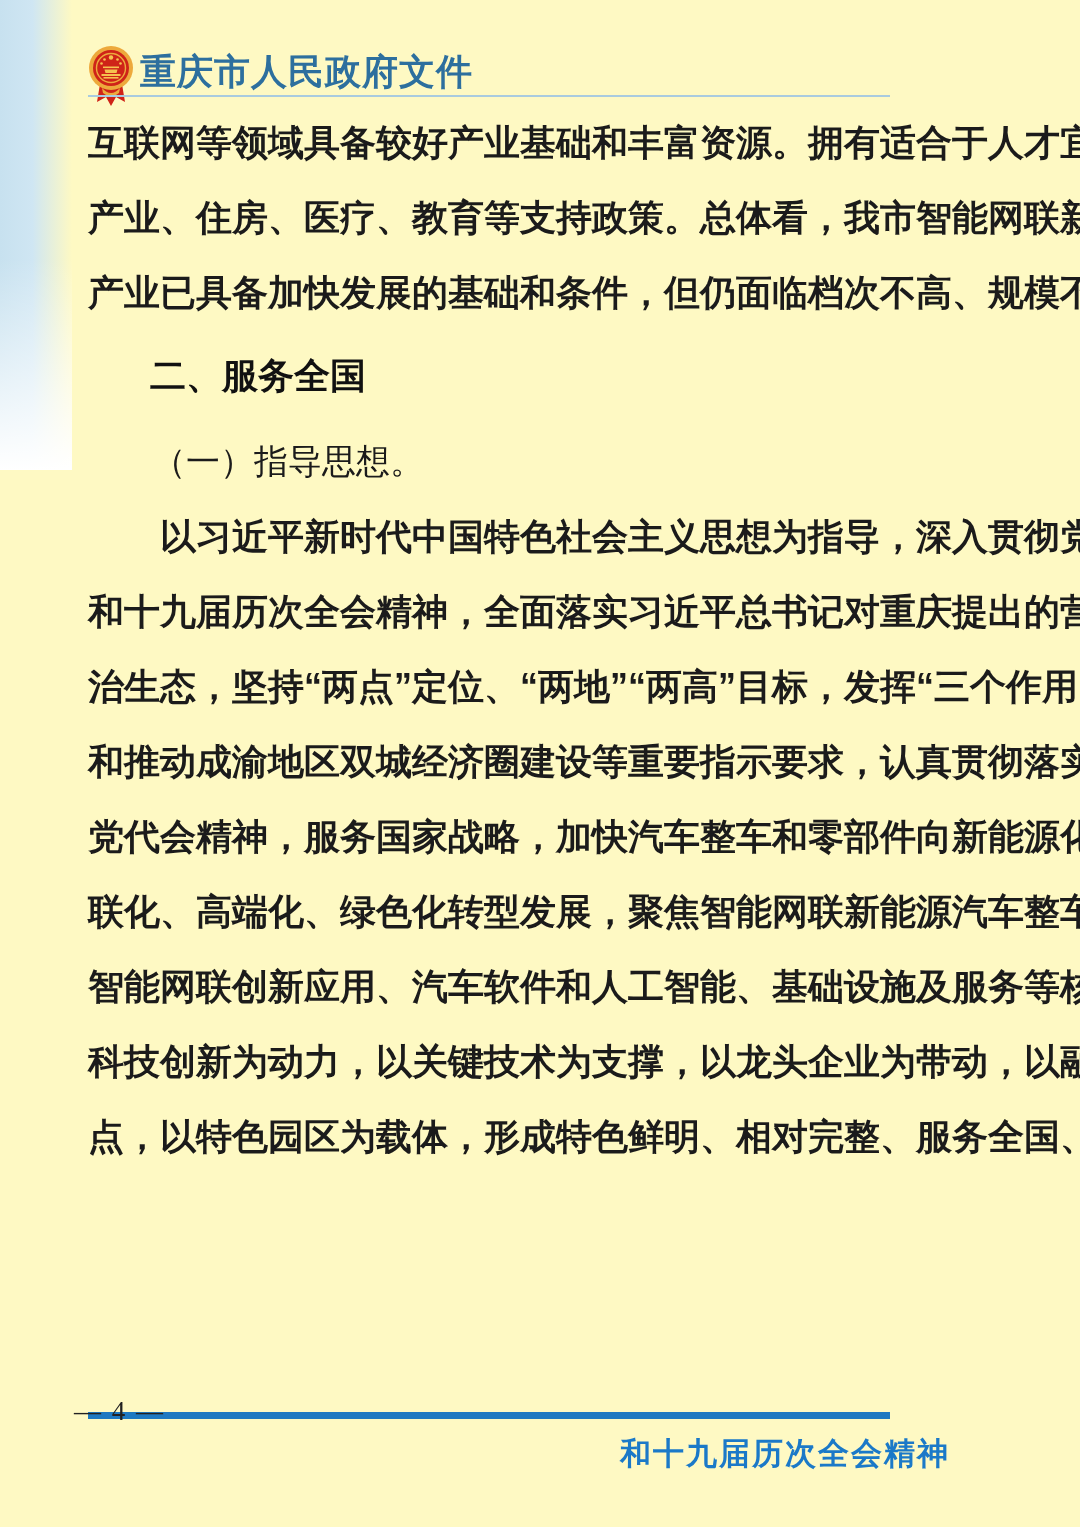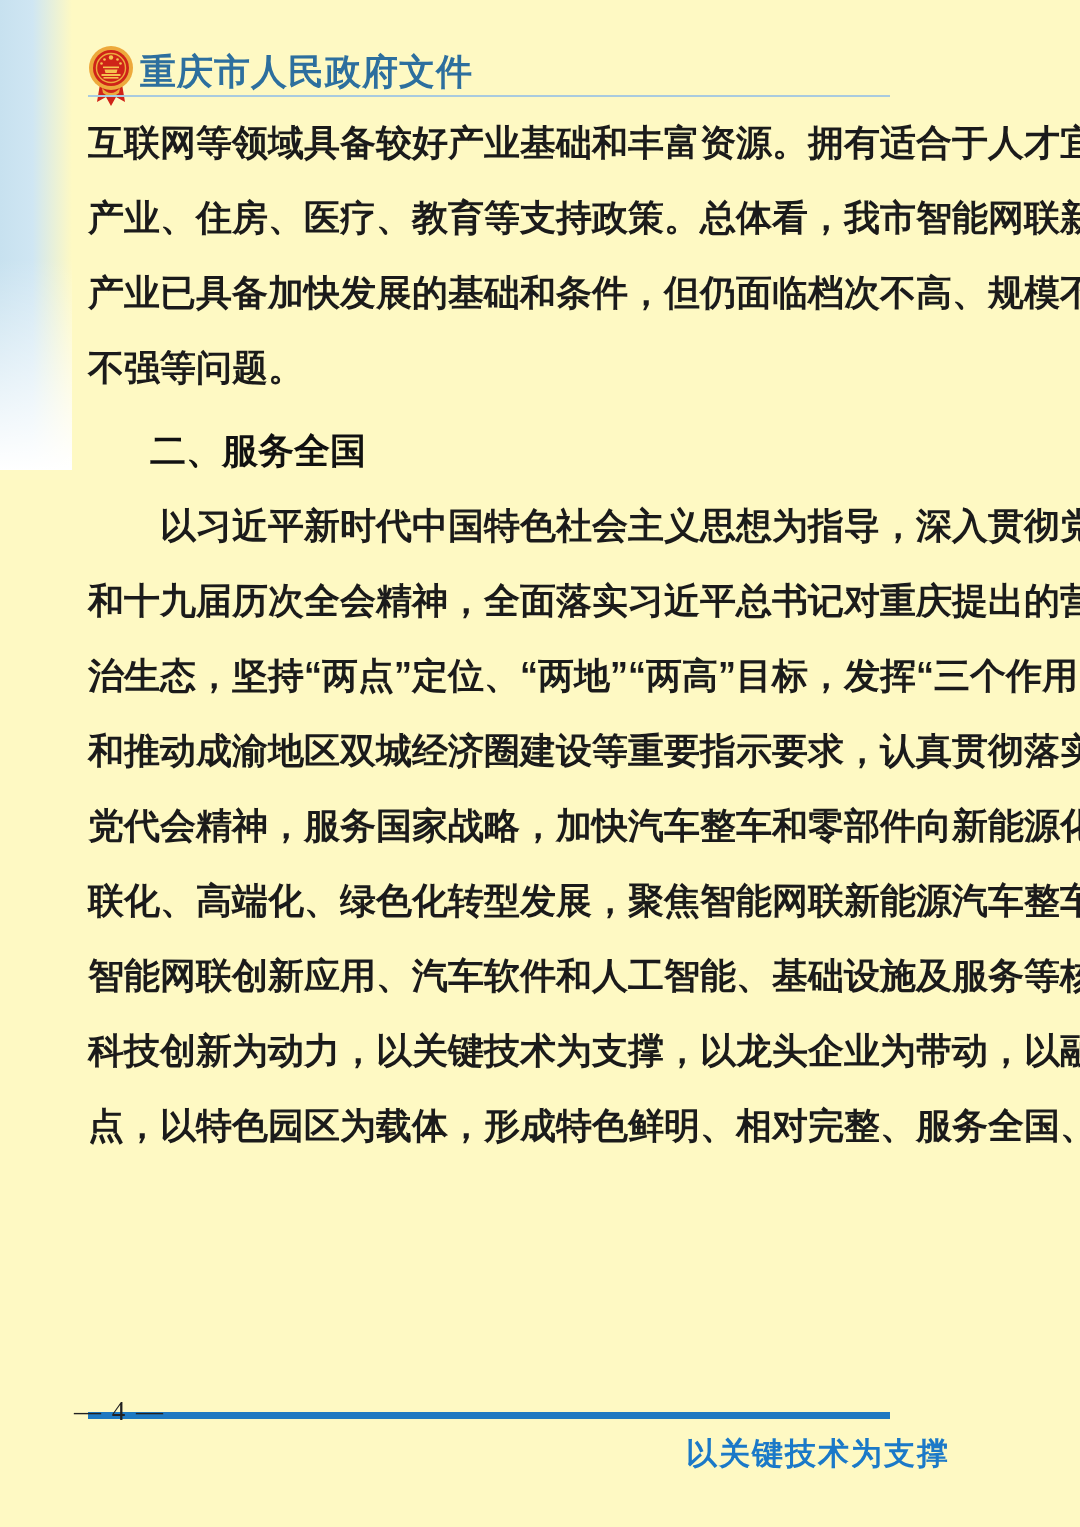--- a/index.html
+++ b/index.html
@@ -148,34 +148,34 @@
       </svg>
     </span>
     <h1 class="header-title">重庆市人民政府文件</h1>
   </header>
   <div class="header-rule"></div>
 
   <main class="doc-body">
     <div class="line">互联网等领域具备较好产业基础和丰富资源。拥有适合于人才宜居宜业的</div>
     <div class="line">产业、住房、医疗、教育等支持政策。总体看，我市智能网联新能源汽车</div>
     <div class="line">产业已具备加快发展的基础和条件，但仍面临档次不高、规模不大、配套</div>
-    <div class="line endline">不强等问题。</div>
 
     <div class="section-heading">二、服务全国</div>
+    <div class="subsection-heading">（一）指导思想。</div>
 
     <div class="line indent">以习近平新时代中国特色社会主义思想为指导，深入贯彻党的十九大</div>
     <div class="line">和十九届历次全会精神，全面落实习近平总书记对重庆提出的营造良好政</div>
     <div class="line">治生态，坚持“两点”定位、“两地”“两高”目标，发挥“三个作用”</div>
     <div class="line">和推动成渝地区双城经济圈建设等重要指示要求，认真贯彻落实市第六次</div>
     <div class="line">党代会精神，服务国家战略，加快汽车整车和零部件向新能源化、智能网</div>
     <div class="line">联化、高端化、绿色化转型发展，聚焦智能网联新能源汽车整车及零部件、</div>
     <div class="line">智能网联创新应用、汽车软件和人工智能、基础设施及服务等核心领域，以</div>
     <div class="line">科技创新为动力，以关键技术为支撑，以龙头企业为带动，以融合发展为重</div>
     <div class="line">点，以特色园区为载体，形成特色鲜明、相对完整、服务全国、辐射全球的</div>
   </main>
 
   <footer>
     <div class="page-number">— 4 —</div>
     <div class="footer-rule"></div>
-    <div class="publisher">以关键技术为支撑</div>
+    <div class="publisher">和十九届历次全会精神</div>
   </footer>
 
 </div>
 
 </body></html>

